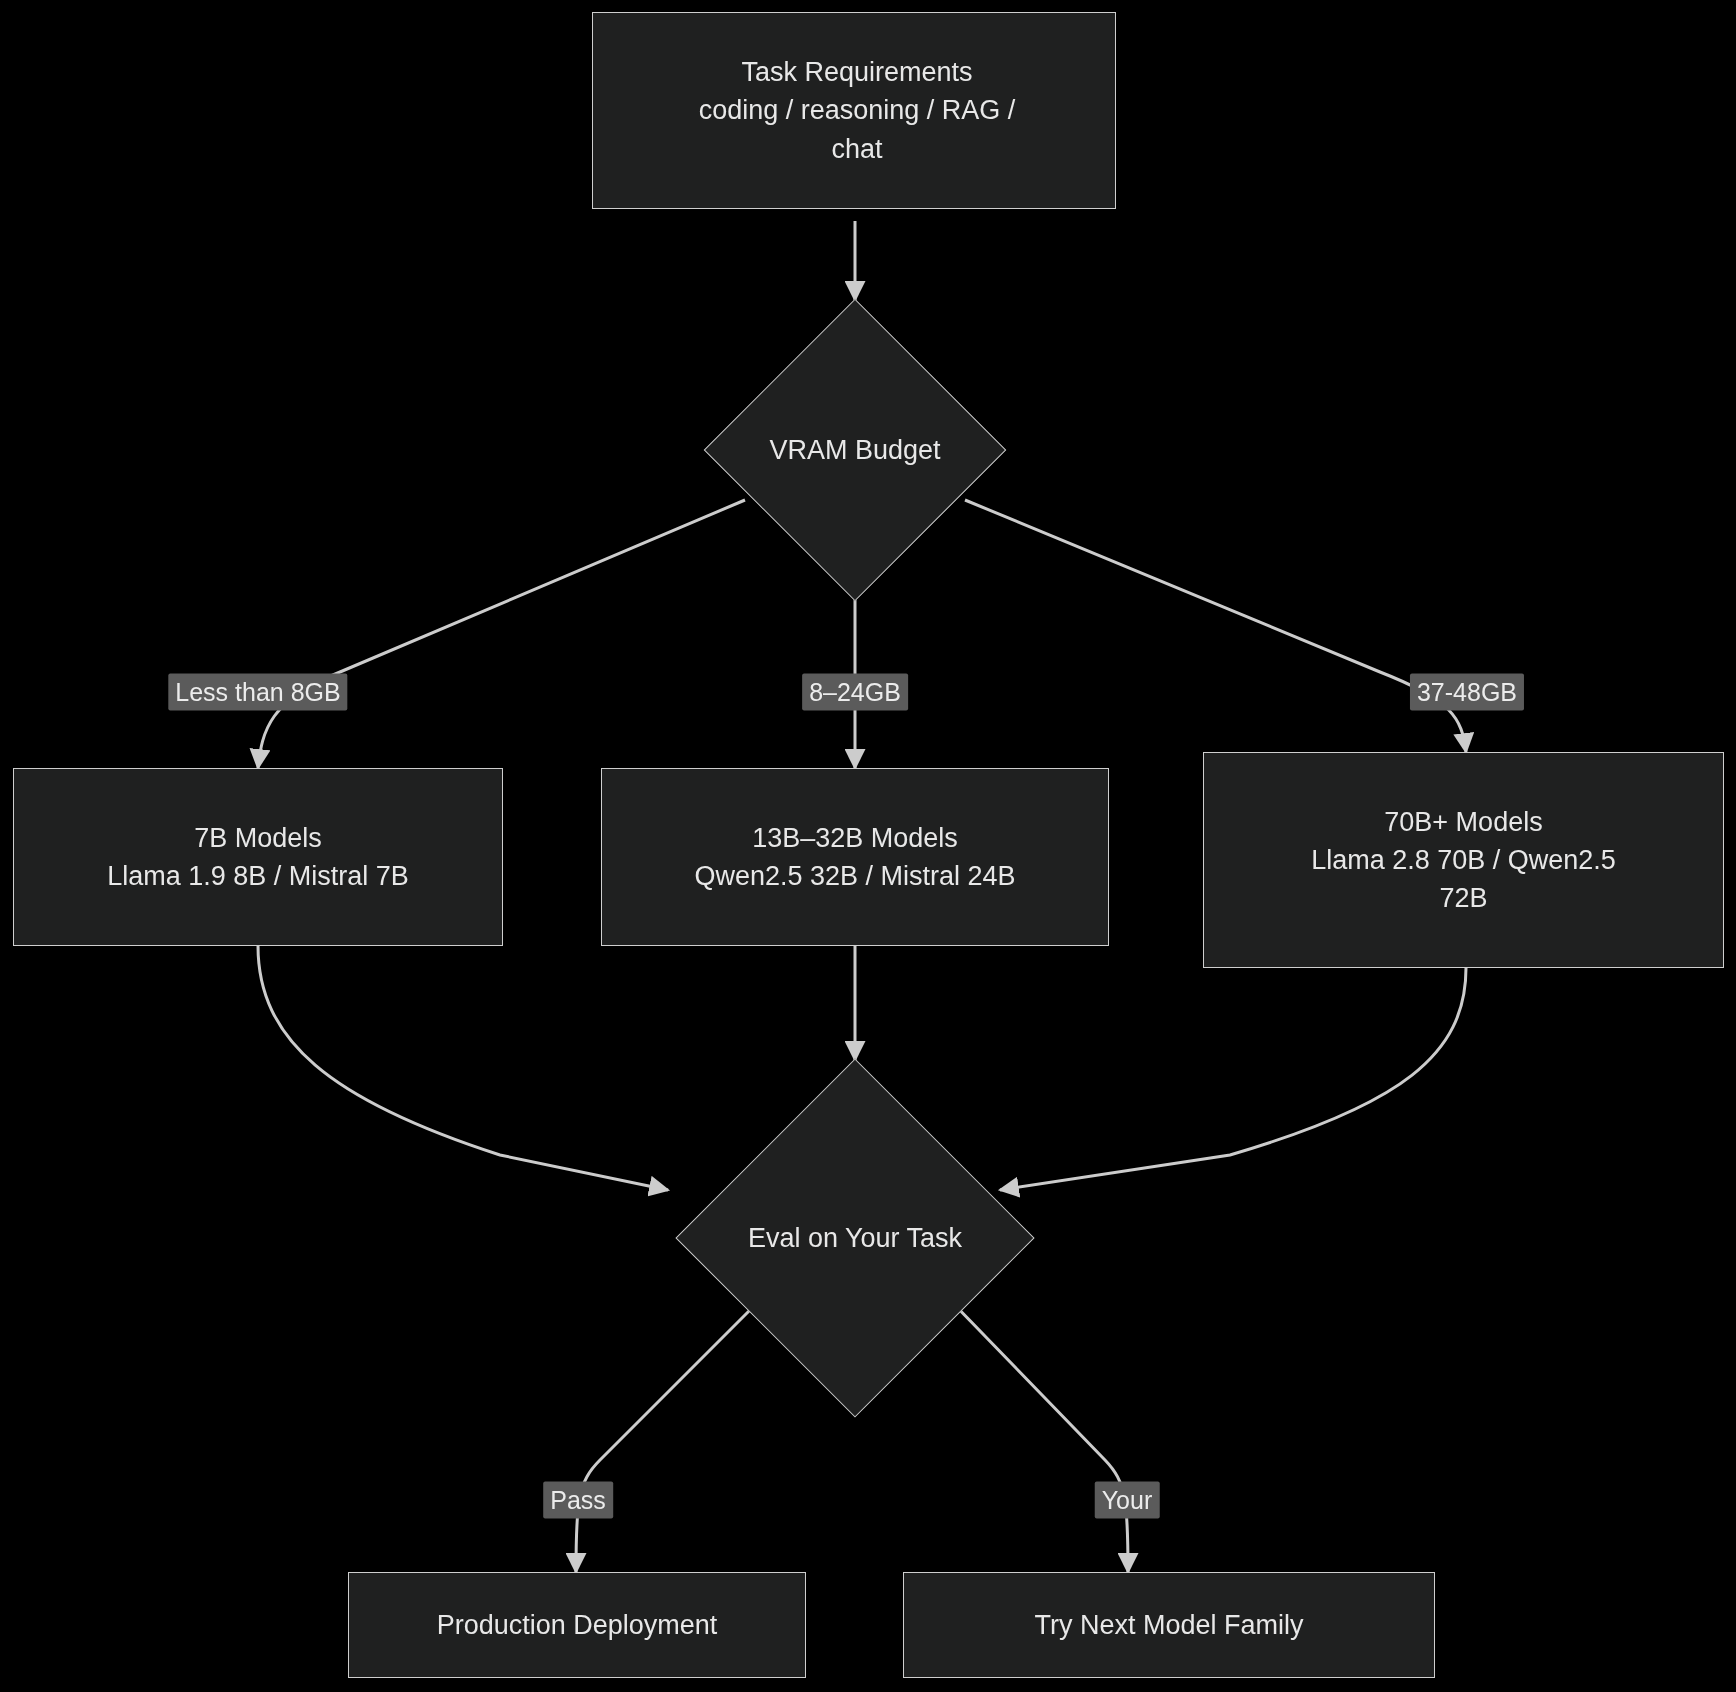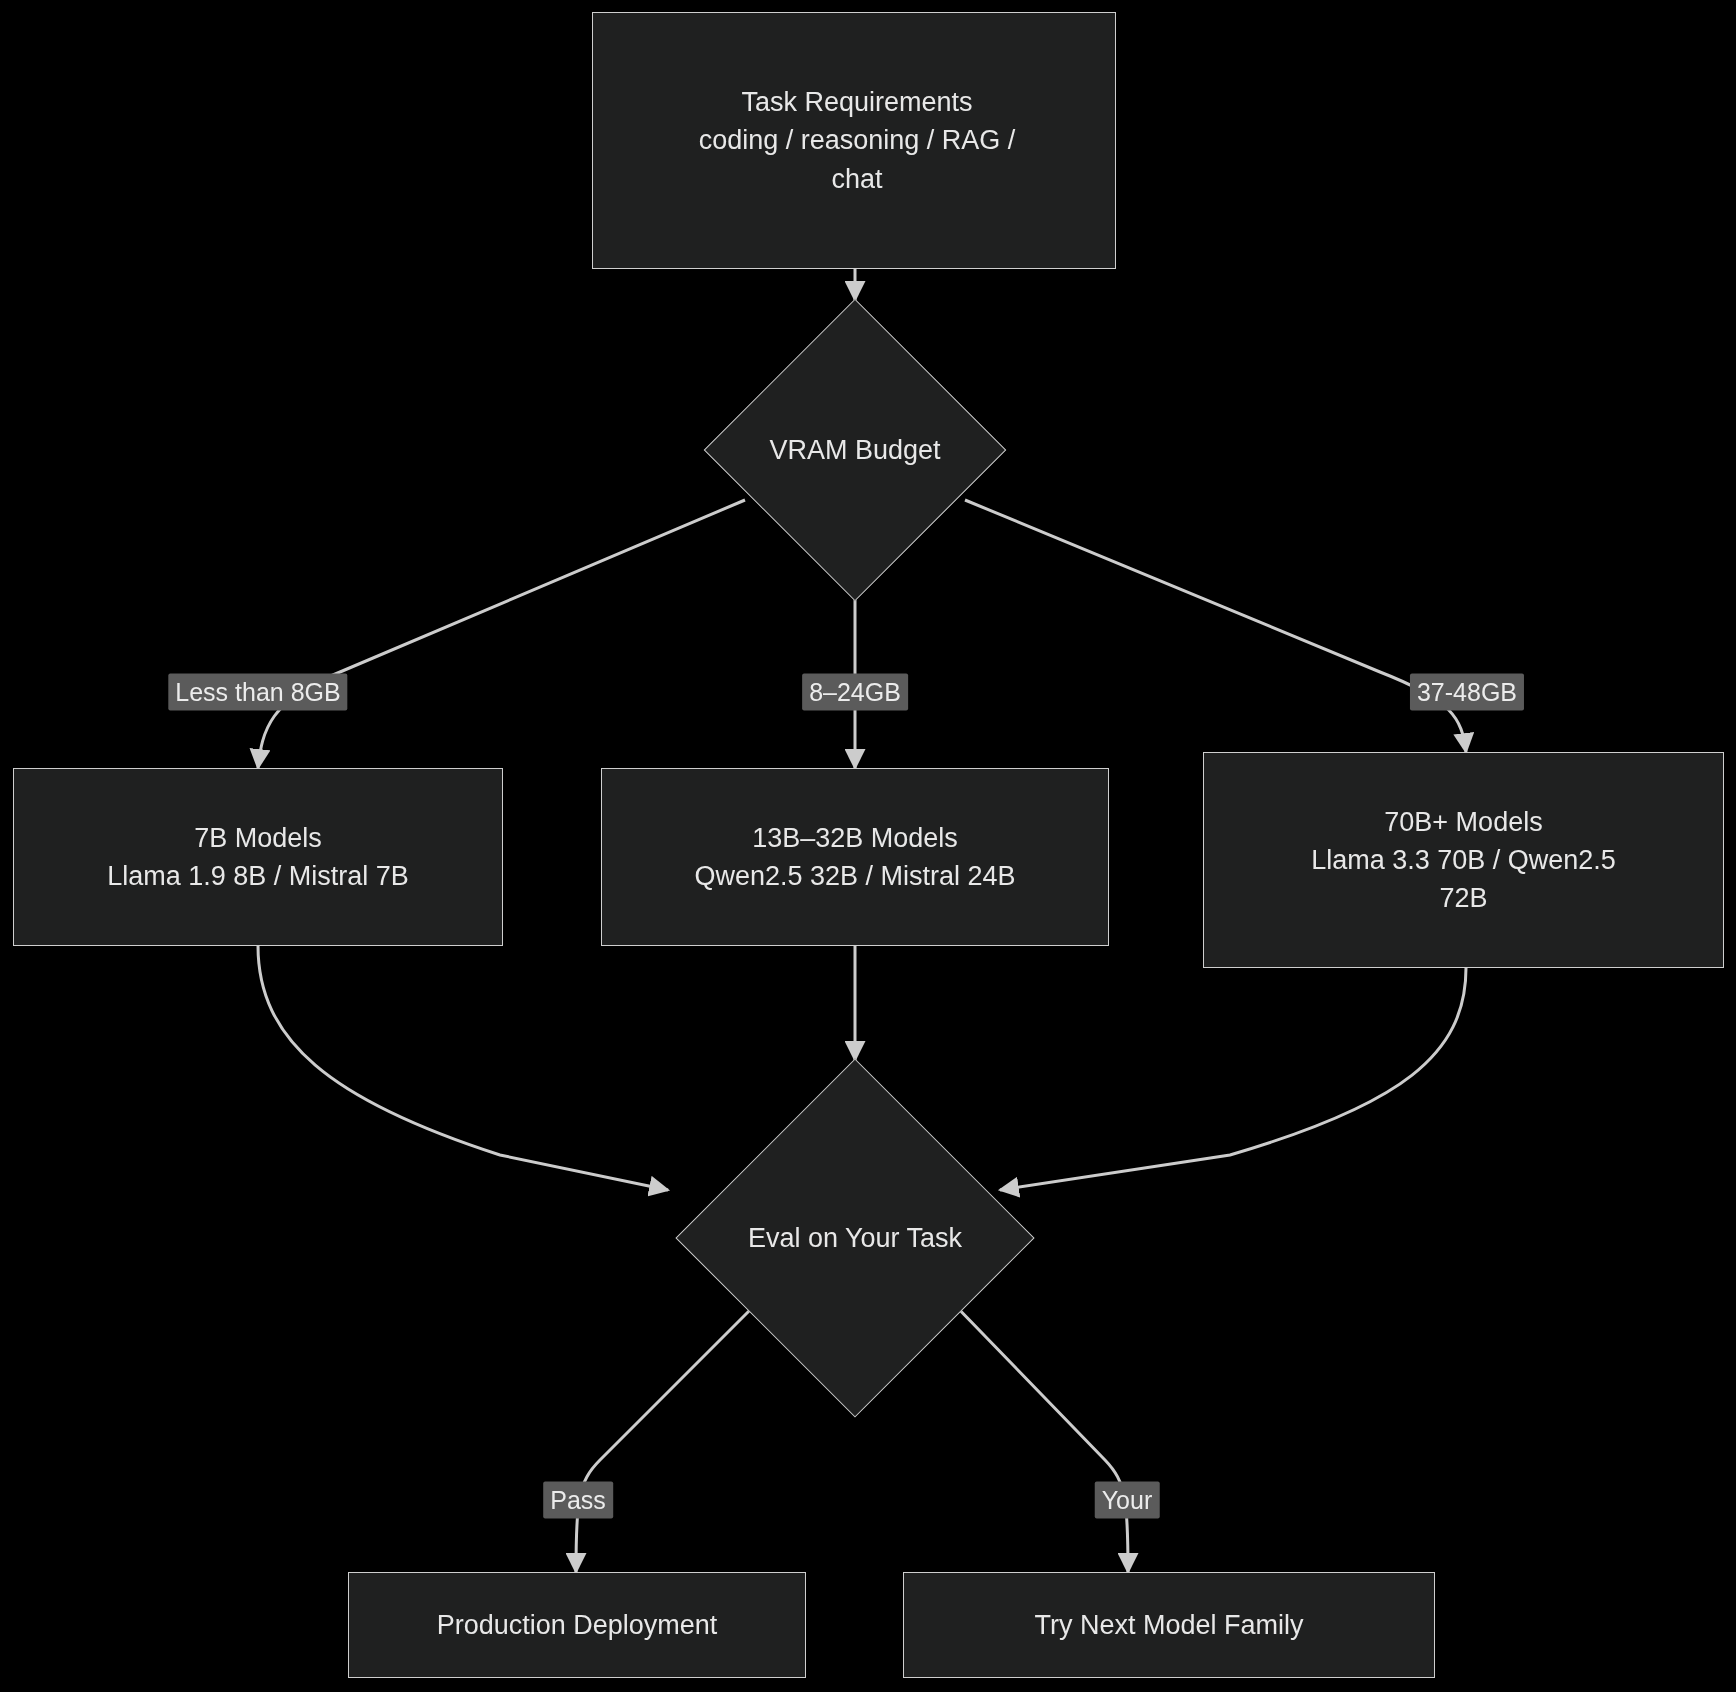--- a/index.html
+++ b/index.html
@@ -96,21 +96,21 @@
 
     <path d="M 855,946 L 855,1060" fill="none" stroke="#cccccc" stroke-width="3" marker-end="url(#arrow)"></path>
 
     <path d="M 1466,968 C 1466,1055 1400,1105 1230,1155 L 1000,1190" fill="none" stroke="#cccccc" stroke-width="3" marker-end="url(#arrow)"></path>
 
     <path d="M 760,1300 L 600,1460 C 578,1482 576,1500 576,1572" fill="none" stroke="#cccccc" stroke-width="3" marker-end="url(#arrow)"></path>
 
     <path d="M 950,1300 L 1105,1460 C 1126,1482 1128,1500 1128,1572" fill="none" stroke="#cccccc" stroke-width="3" marker-end="url(#arrow)"></path>
   </svg>
 
-  <div class="node" style="left:592px; top:12px; width:524px; height:257px;padding-left:6px;">
+  <div class="node" style="left:592px; top:12px; width:524px; height:197px;padding-left:6px;">
     <span class="label">Task Requirements
 coding / reasoning / RAG /
 chat</span>
   </div>
 
   <div class="diamond" style="left:700px; top:300px; width:310px; height:300px;">
     <div class="shape" style="width:212px; height:212px;"></div>
     <span class="label">VRAM Budget</span>
   </div>
 
@@ -119,21 +119,21 @@
 Llama 1.9 8B / Mistral 7B</span>
   </div>
 
   <div class="node" style="left:601px; top:768px; width:508px; height:178px;">
     <span class="label">13B–32B Models
 Qwen2.5 32B / Mistral 24B</span>
   </div>
 
   <div class="node" style="left:1203px; top:752px; width:521px; height:216px;">
     <span class="label">70B+ Models
-Llama 3.3 70B / Qwen2.5
+Llama 2.8 70B / Qwen2.5
 72B</span>
   </div>
 
   <div class="diamond" style="left:672px; top:1060px; width:366px; height:356px;">
     <div class="shape" style="width:252px; height:252px;"></div>
     <span class="label">Eval on Your Task</span>
   </div>
 
   <div class="node" style="left:348px; top:1572px; width:458px; height:106px;">
     <span class="label">Production Deployment</span>

